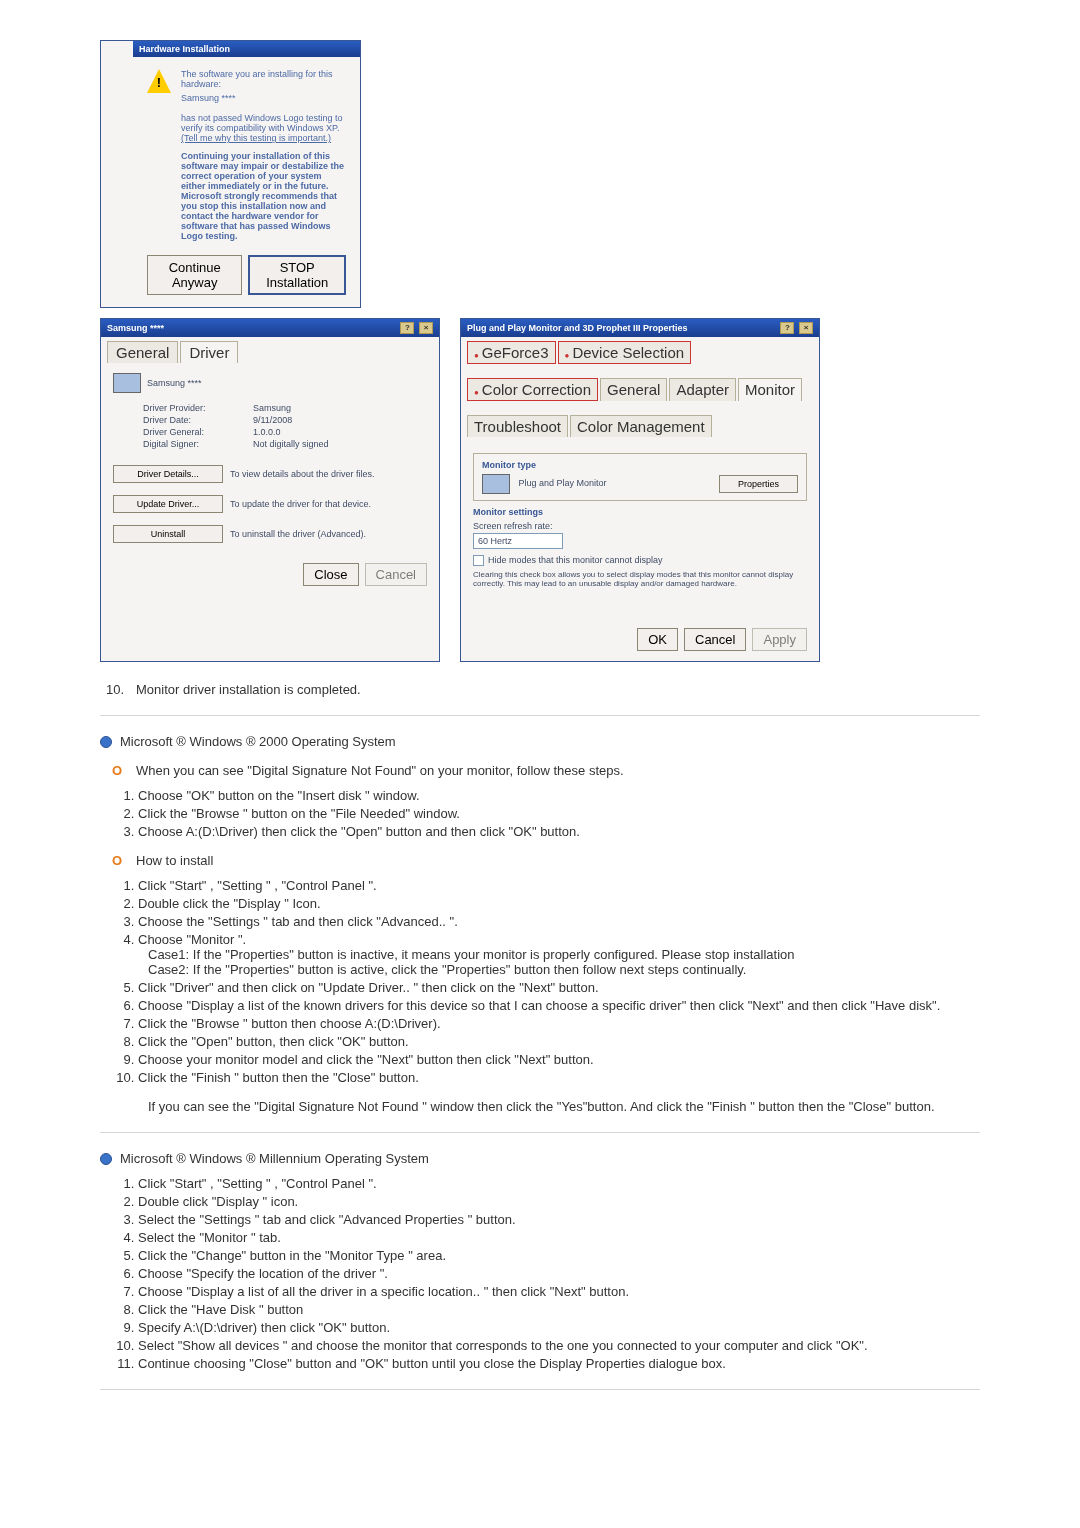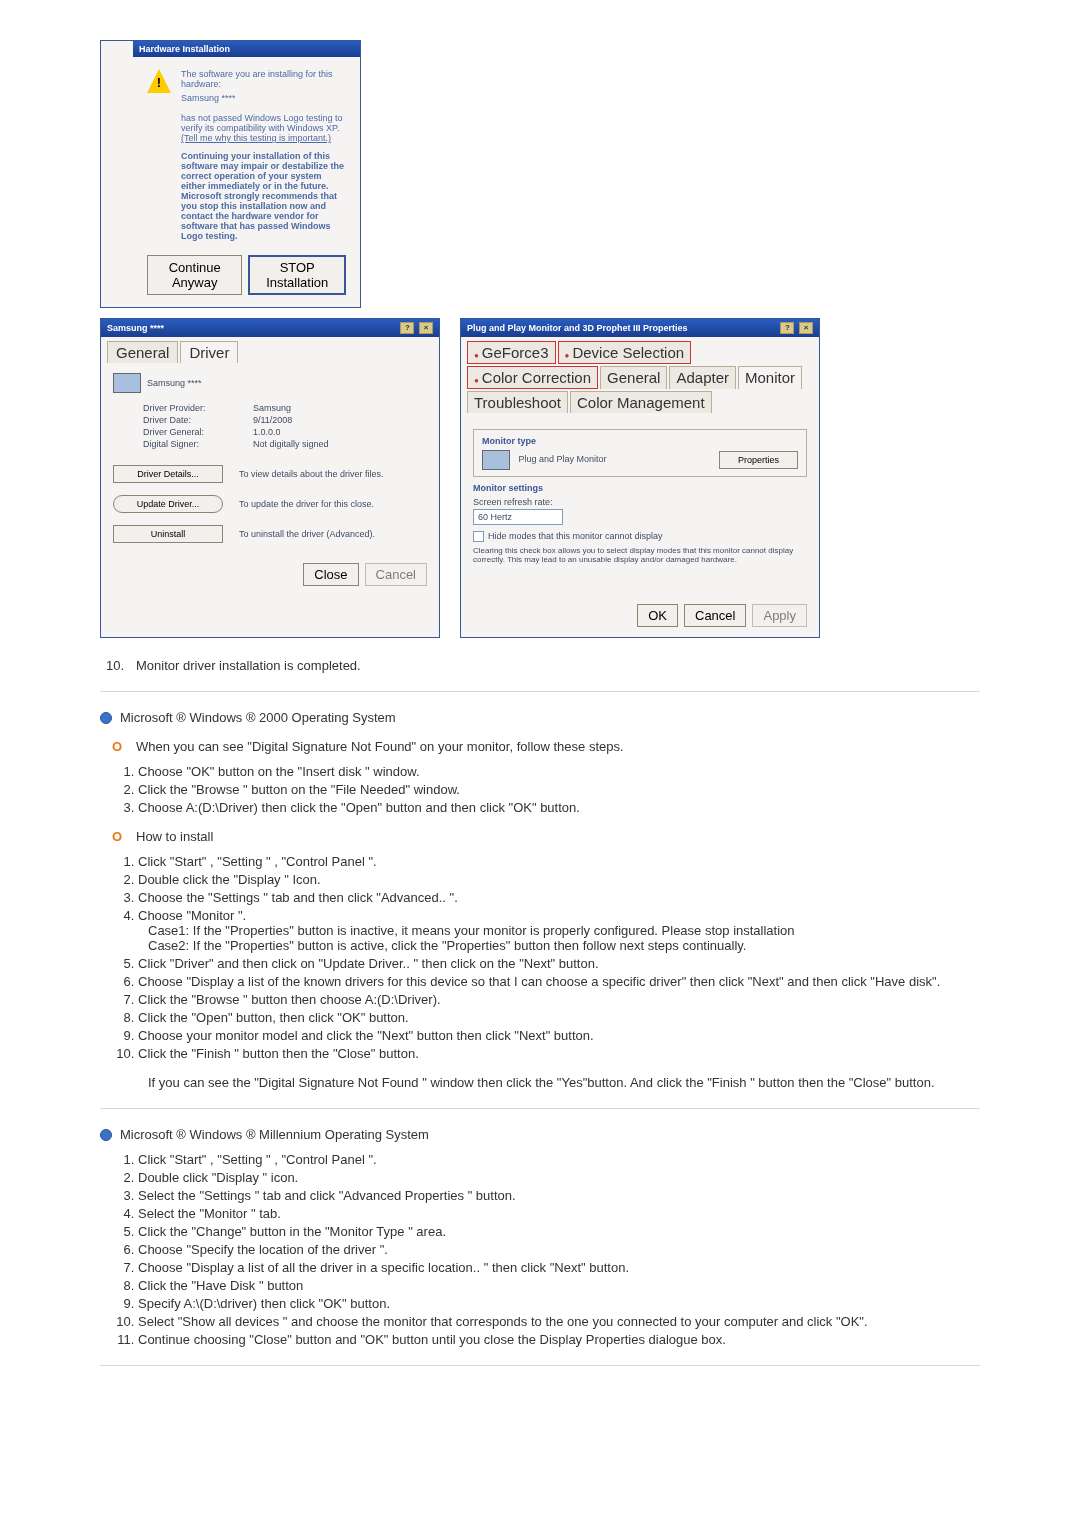--- a/index.html
+++ b/index.html
@@ -100,25 +100,25 @@
     .side-btn {
       display:block;
       width: 110px;
       margin: 6px 0;
       padding: 3px 0;
       text-align:center;
       border:1px solid #8a8672;
       background:#f2efec;
       font-size:9px;
     }
-    .btn-desc { display:inline-block; width:180px; vertical-align:middle; color:#3f4c66; margin-left:16px; }
+    .btn-desc { display:inline-block; width:180px; vertical-align:middle; color:#3f4c66; margin-left:7px; }
     .props .btn-row { justify-content:flex-end; }
 
     .pnp { width: 360px; }
-    .pnp .tabs-row { flex-wrap:wrap; row-gap:2px; }
+    .pnp .tabs-row { flex-wrap:wrap; row-gap:14px; }
     .pnp .tabs-row .tab { padding: 2px 6px; }
     .tab-red { border:1px solid #c33; }
     .tab-red::before { content:"●"; color:#c33; margin-right:3px; font-size:8px; }
     .fieldset {
       border:1px solid #b5b09a;
       padding: 6px 8px;
       margin: 6px 0;
     }
     .fieldset-title { color:#395794; font-weight:bold; margin-bottom:4px; display:block; }
     .select-bar { border:1px solid #7f9db9; background:#fff; padding:2px 4px; display:inline-block; width: 90px; margin-top:2px; font-size:9px; color:#3f4c66; }
@@ -210,21 +210,21 @@
               <span class="k">Driver General:</span>
               <span class="v">1.0.0.0</span>
             </div>
           <div class="kv-row">
               <span class="k">Digital Signer:</span>
               <span class="v">Not digitally signed</span>
             </div>
         </div>
         <div style="margin-top:10px;">
           <div><button class="side-btn" style="display:inline-block;vertical-align:middle;">Driver Details...</button><span class="btn-desc">To view details about the driver files.</span></div>
-          <div><button class="side-btn" style="display:inline-block;vertical-align:middle;border-radius:9px;">Update Driver...</button><span class="btn-desc">To update the driver for this close.</span></div>
+          <div><button class="side-btn" style="display:inline-block;vertical-align:middle;">Update Driver...</button><span class="btn-desc">To update the driver for that device.</span></div>
           <div><button class="side-btn" style="display:inline-block;vertical-align:middle;">Uninstall</button><span class="btn-desc">To uninstall the driver (Advanced).</span></div>
         </div>
         <div class="btn-row">
           <button class="btn">Close</button>
           <button class="btn" style="opacity:.5;">Cancel</button>
         </div>
       </div>
     </div>
 
     <div class="dialog pnp">

